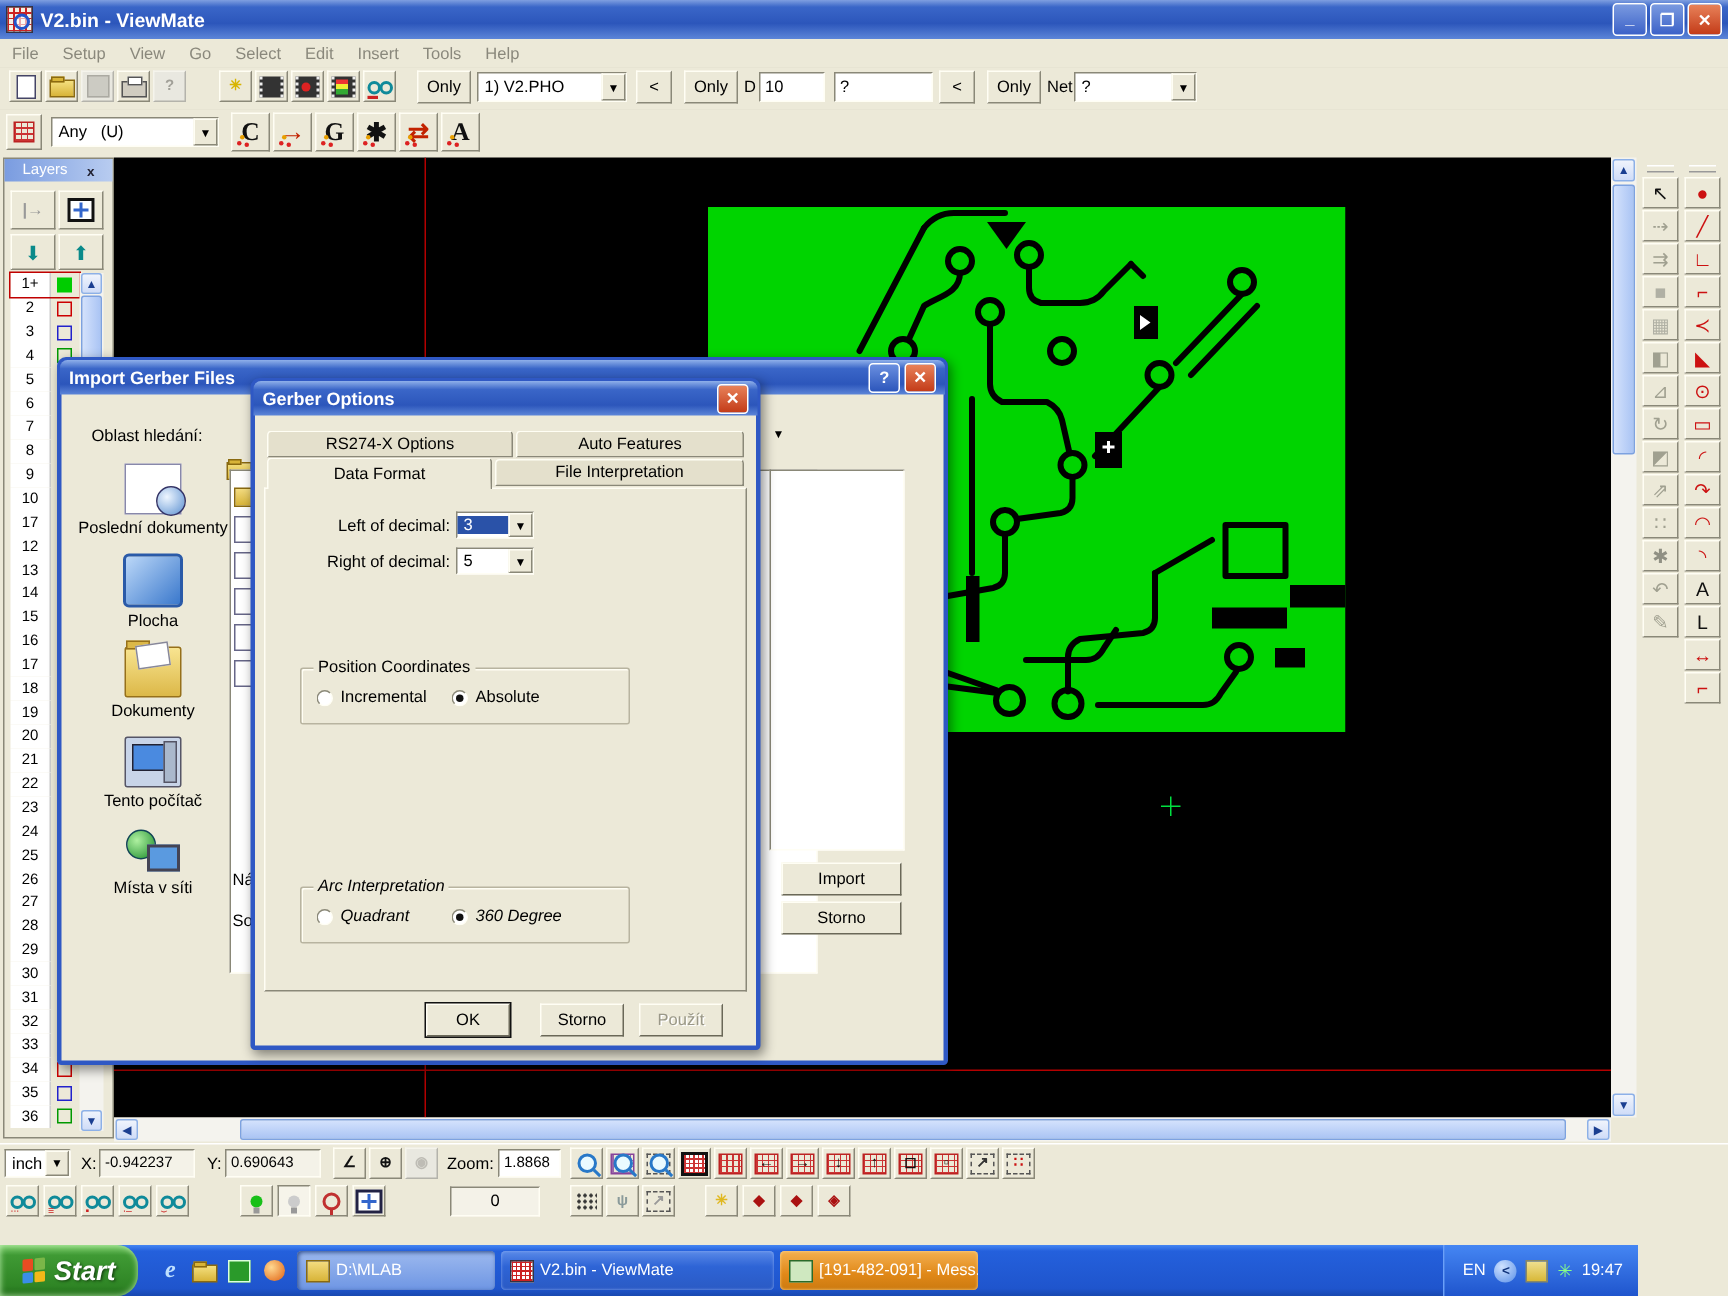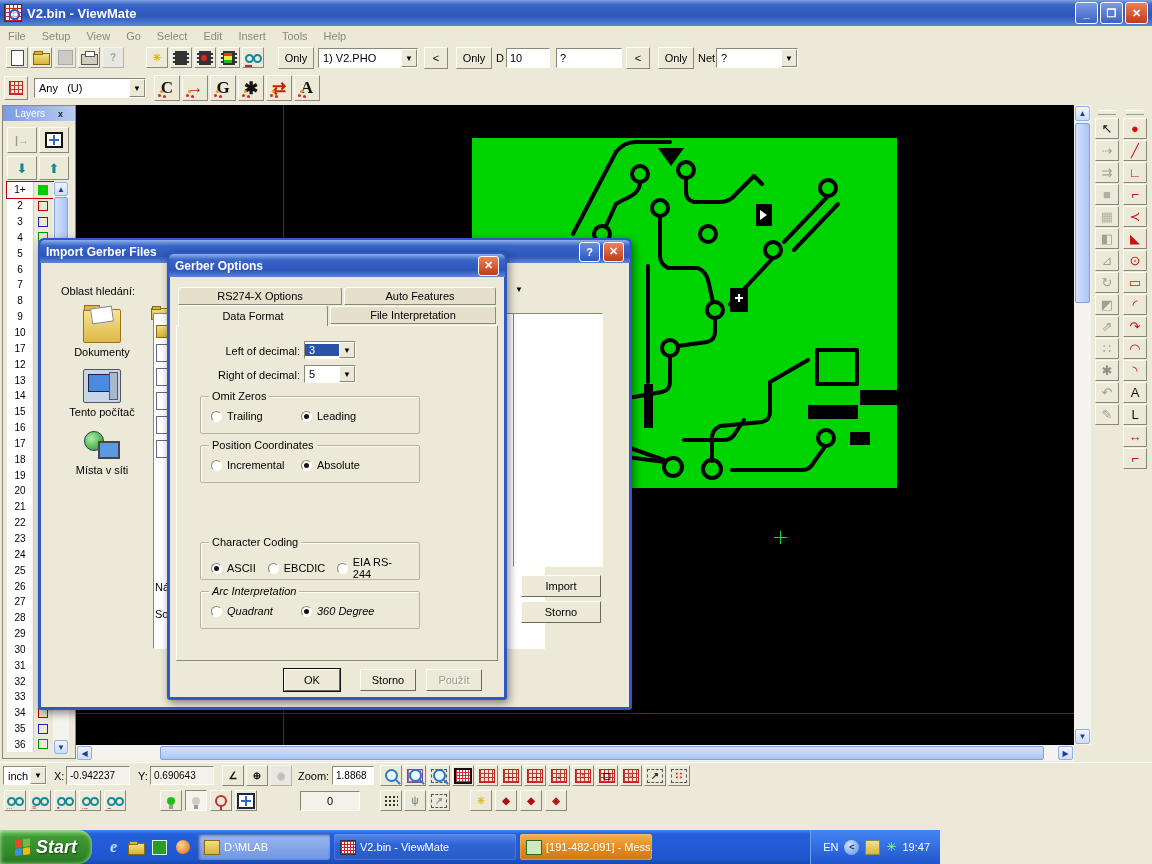--- a/index.html
+++ b/index.html
@@ -160,21 +160,21 @@
     background:radial-gradient(circle at 35% 35%,#aef0a0,#1a8a2a);border:1px solid #145;}
   .pico.network::after{content:"";position:absolute;right:0;bottom:2px;width:18px;height:14px;background:#5a9ae0;border:2px solid #445;}
   .fitem{position:relative;width:14px;height:16px;background:#fff;border:1px solid #668;margin:6px 1px;}
   .fitem .chk{position:absolute;right:-4px;bottom:-4px;color:#0a0;font-weight:bold;font-size:10px;}
   .fitem.fold{background:linear-gradient(#f4dc80,#d8b438);border-color:#8a6a10;height:11px;margin-top:9px;}
   
   .sbtn{width:22px;height:21px;position:relative;}
   .field{background:#ece9d8;border:1px solid;border-color:#8a8878 #fffef4 #fffef4 #8a8878;
     display:flex;align-items:center;padding:0 3px;box-sizing:border-box;background:#f4f2e8;}
   
-  .taskbar{left:0;top:830px;width:940px;height:34px;
+  .taskbar{left:0;top:830px;width:1092px;height:34px;
     background:linear-gradient(180deg,#4586f3 0%,#2460dc 12%,#1f55cd 85%,#1848b0 100%);display:flex;align-items:center;}
   .startbtn{width:92px;height:34px;border-radius:0 14px 14px 0;
     background:linear-gradient(180deg,#7ece6e 0%,#3f9a34 20%,#2f8525 80%,#1f6a18 100%);
     display:flex;align-items:center;justify-content:center;gap:5px;color:#fff;font-weight:bold;
     font-style:italic;font-size:18px;text-shadow:1px 1px 2px #14400f;box-shadow:inset 0 0 4px #bef0b0;}
   .flag{width:16px;height:16px;display:grid;grid-template-columns:7px 7px;grid-gap:1px;transform:skewY(-6deg);}
   .flag span{border-radius:1px;}
   .qicon{width:19px;height:19px;margin:0 2px;display:flex;align-items:center;justify-content:center;}
   .task{height:26px;margin-left:4px;border-radius:3px;display:flex;align-items:center;gap:4px;padding:0 6px;
     color:#fff;font-size:11px;box-sizing:border-box;overflow:hidden;white-space:nowrap;}
@@ -595,20 +595,28 @@
       <span class="dlgbtns">
         <span class="dbtn q">?</span>
         <span class="dbtn x">✕</span>
       </span>
     </div>
     <span class="abs" style="left:20px;top:44px;">Oblast hledání:</span>
     <div class="abs i-folder" style="left:110px;top:42px;"></div>
     <span class="abs" style="left:474px;top:44px;font-size:8px;">▼</span>
     <div class="abs" id="placesBar" style="left:10px;top:68px;width:102px;">
         <div class="place">
+   <span class="pico recent"></span>
+   <span class="cap">Poslední dokumenty</span>
+        </div>
+        <div class="place">
+   <span class="pico desktop"></span>
+   <span class="cap">Plocha</span>
+        </div>
+        <div class="place">
    <span class="pico documents"></span>
    <span class="cap">Dokumenty</span>
         </div>
         <div class="place">
    <span class="pico computer"></span>
    <span class="cap">Tento počítač</span>
         </div>
         <div class="place">
    <span class="pico network"></span>
    <span class="cap">Místa v síti</span>
@@ -670,60 +678,30 @@
     <div class="abs combo" style="left:134px;top:86px;width:52px;height:18px;z-index:4;">
       <span class="cv" style="background:#2a52a8;color:#fff;">3</span>
       <span class="drop">▼</span>
       </div>
     <span class="abs" style="left:40px;top:114px;width:90px;text-align:right;z-index:4;">Right of decimal:</span>
     <div class="abs combo" style="left:134px;top:110px;width:52px;height:18px;z-index:4;">
       <span class="cv">5</span>
       <span class="drop">▼</span>
       </div>
 
-    <div class="group" data-cols="2" style="left:30px;top:141px;width:218px;height:36px;z-index:4;">
-        <span class="gtitle">Omit Zeros</span>
-        <div class="gopts">
-          <span class="opt">
-            <span class="radio"></span>
-            <span>Trailing</span>
-          </span>
-          <span class="opt">
-            <span class="radio on"></span>
-            <span>Leading</span>
-          </span>
-        </div>
-      </div>
     <div class="group" data-cols="2" style="left:30px;top:190px;width:218px;height:36px;z-index:4;">
         <span class="gtitle">Position Coordinates</span>
         <div class="gopts">
           <span class="opt">
             <span class="radio"></span>
             <span>Incremental</span>
           </span>
           <span class="opt">
             <span class="radio on"></span>
             <span>Absolute</span>
-          </span>
-        </div>
-      </div>
-    <div class="group" style="left:30px;top:287px;width:218px;height:36px;z-index:4;">
-        <span class="gtitle">Character Coding</span>
-        <div class="gopts">
-          <span class="opt">
-            <span class="radio on"></span>
-            <span>ASCII</span>
-          </span>
-          <span class="opt">
-            <span class="radio"></span>
-            <span>EBCDIC</span>
-          </span>
-          <span class="opt">
-            <span class="radio"></span>
-            <span>EIA RS-244</span>
           </span>
         </div>
       </div>
     <div class="group" data-cols="2" style="left:30px;top:336px;width:218px;height:36px;z-index:4;font-style:italic;">
         <span class="gtitle">Arc Interpretation</span>
         <div class="gopts">
           <span class="opt">
             <span class="radio"></span>
             <span>Quadrant</span>
           </span>

